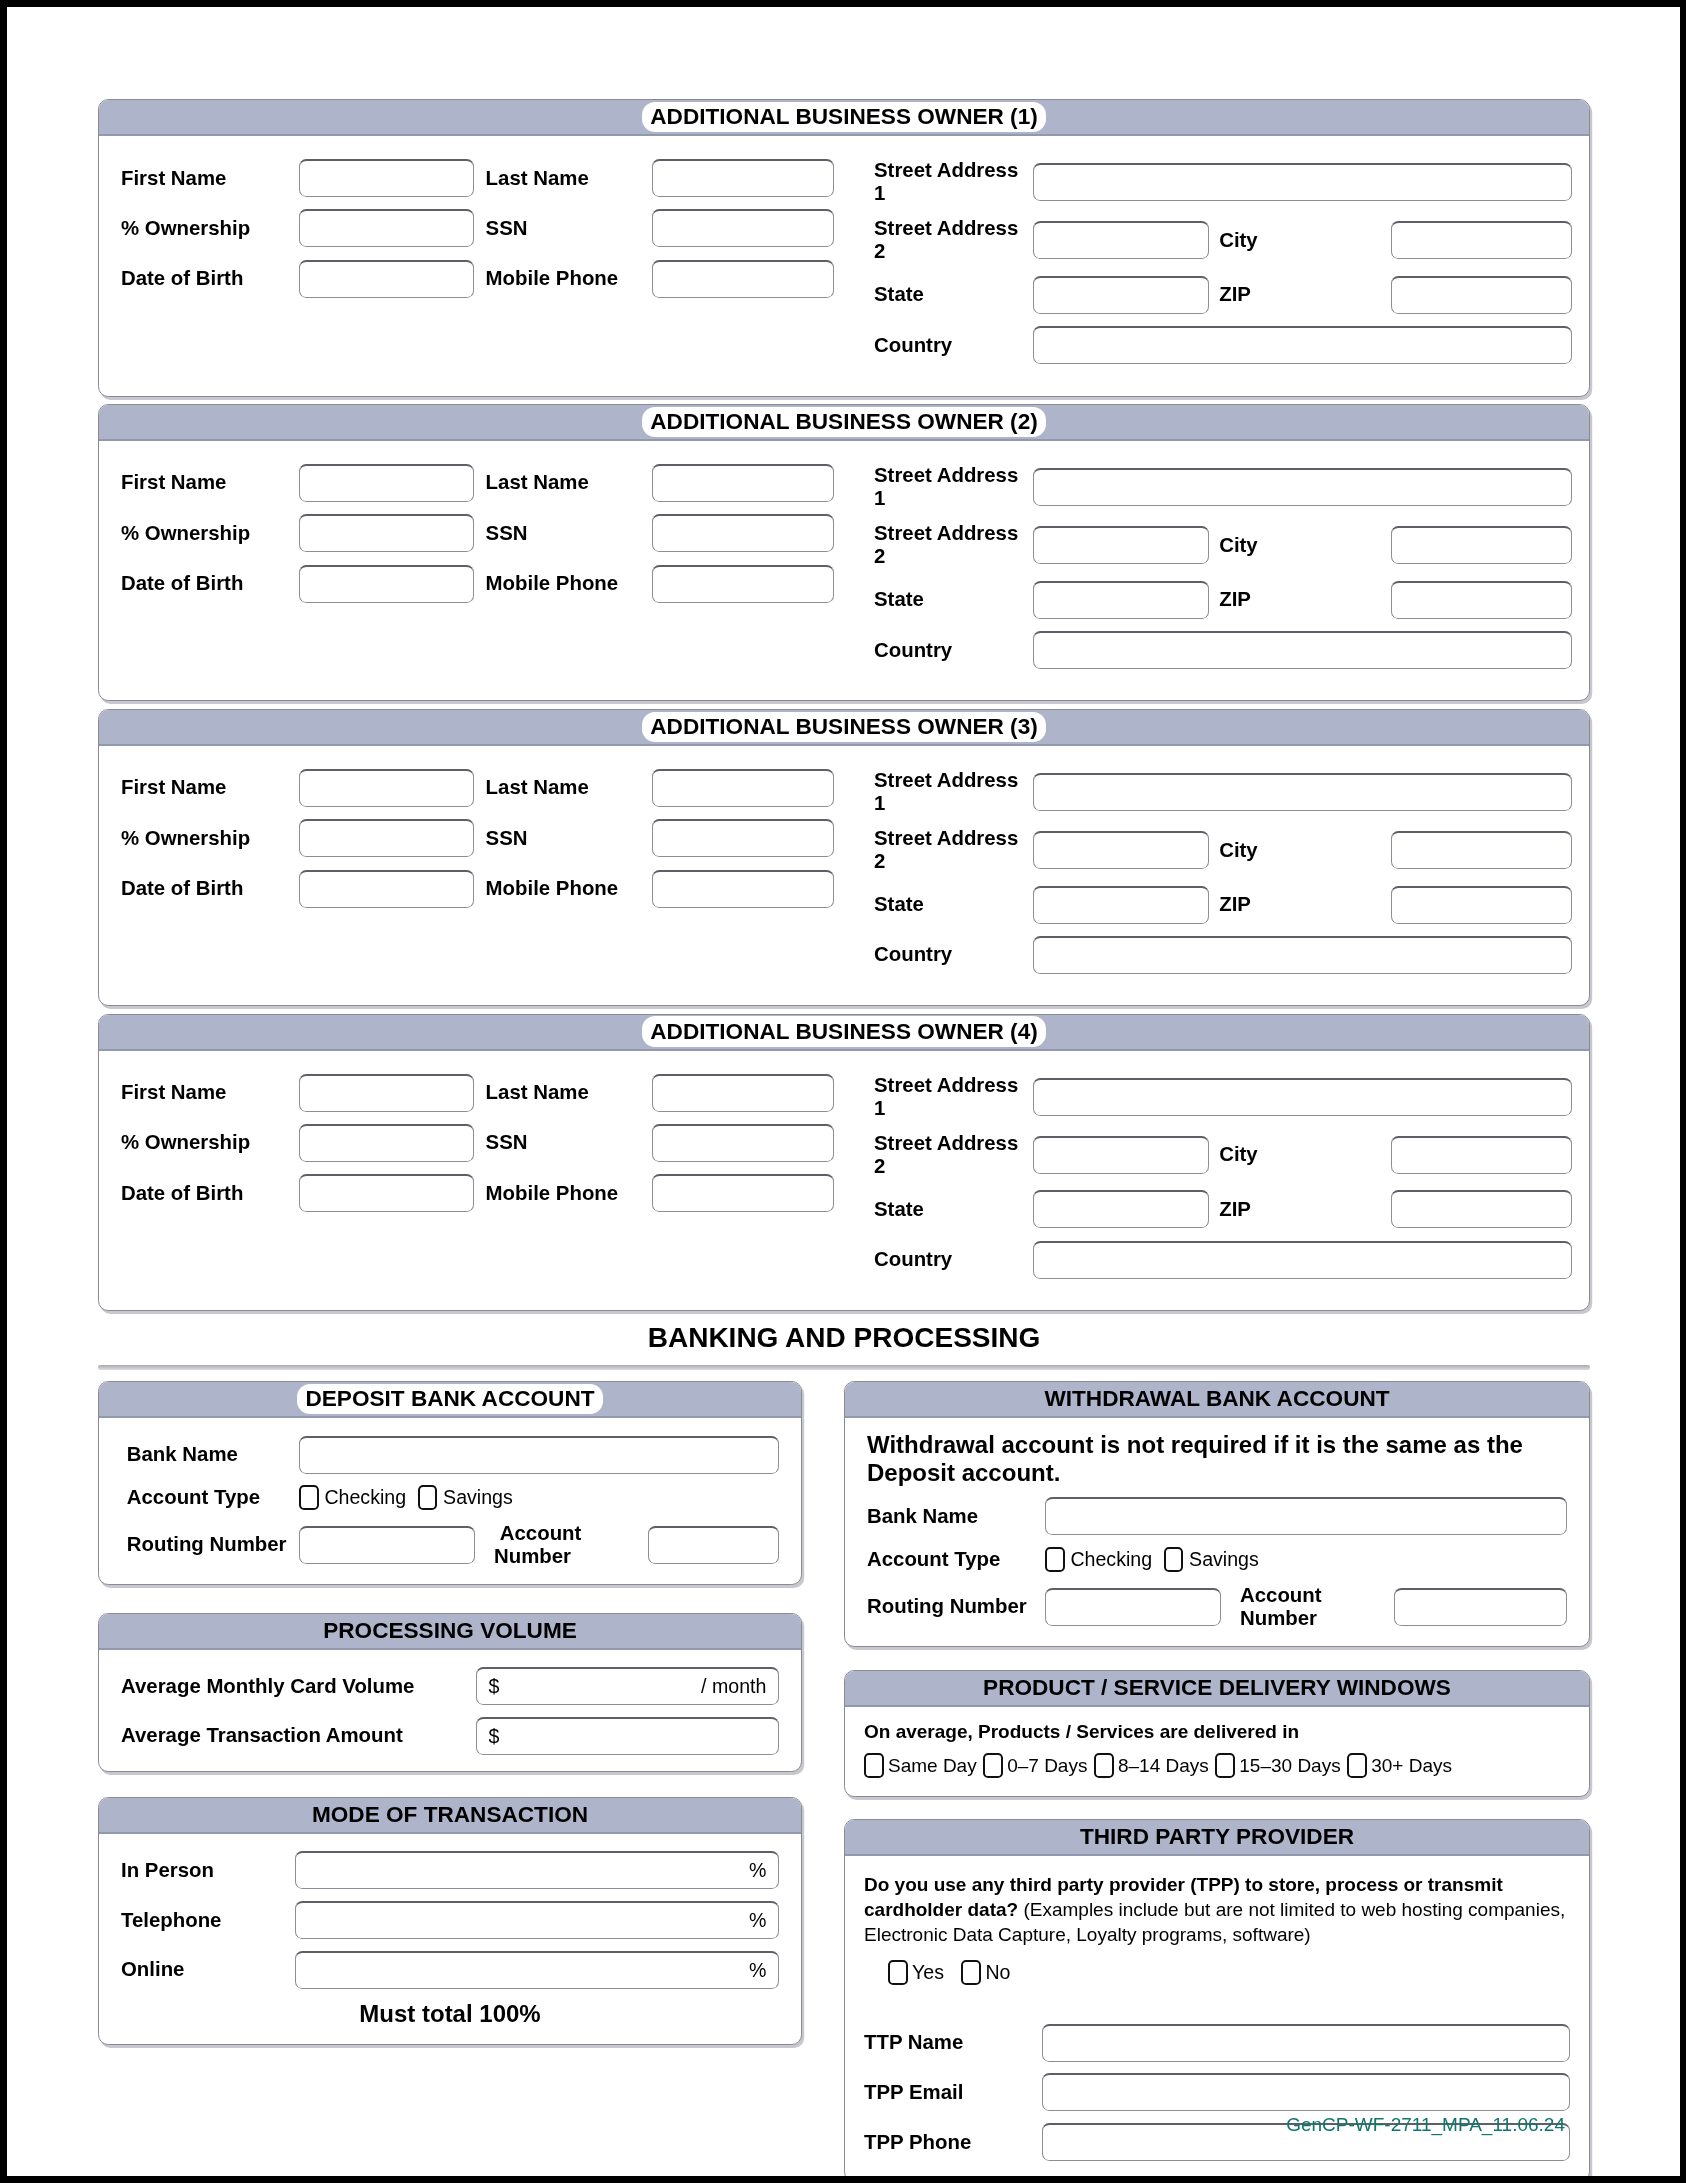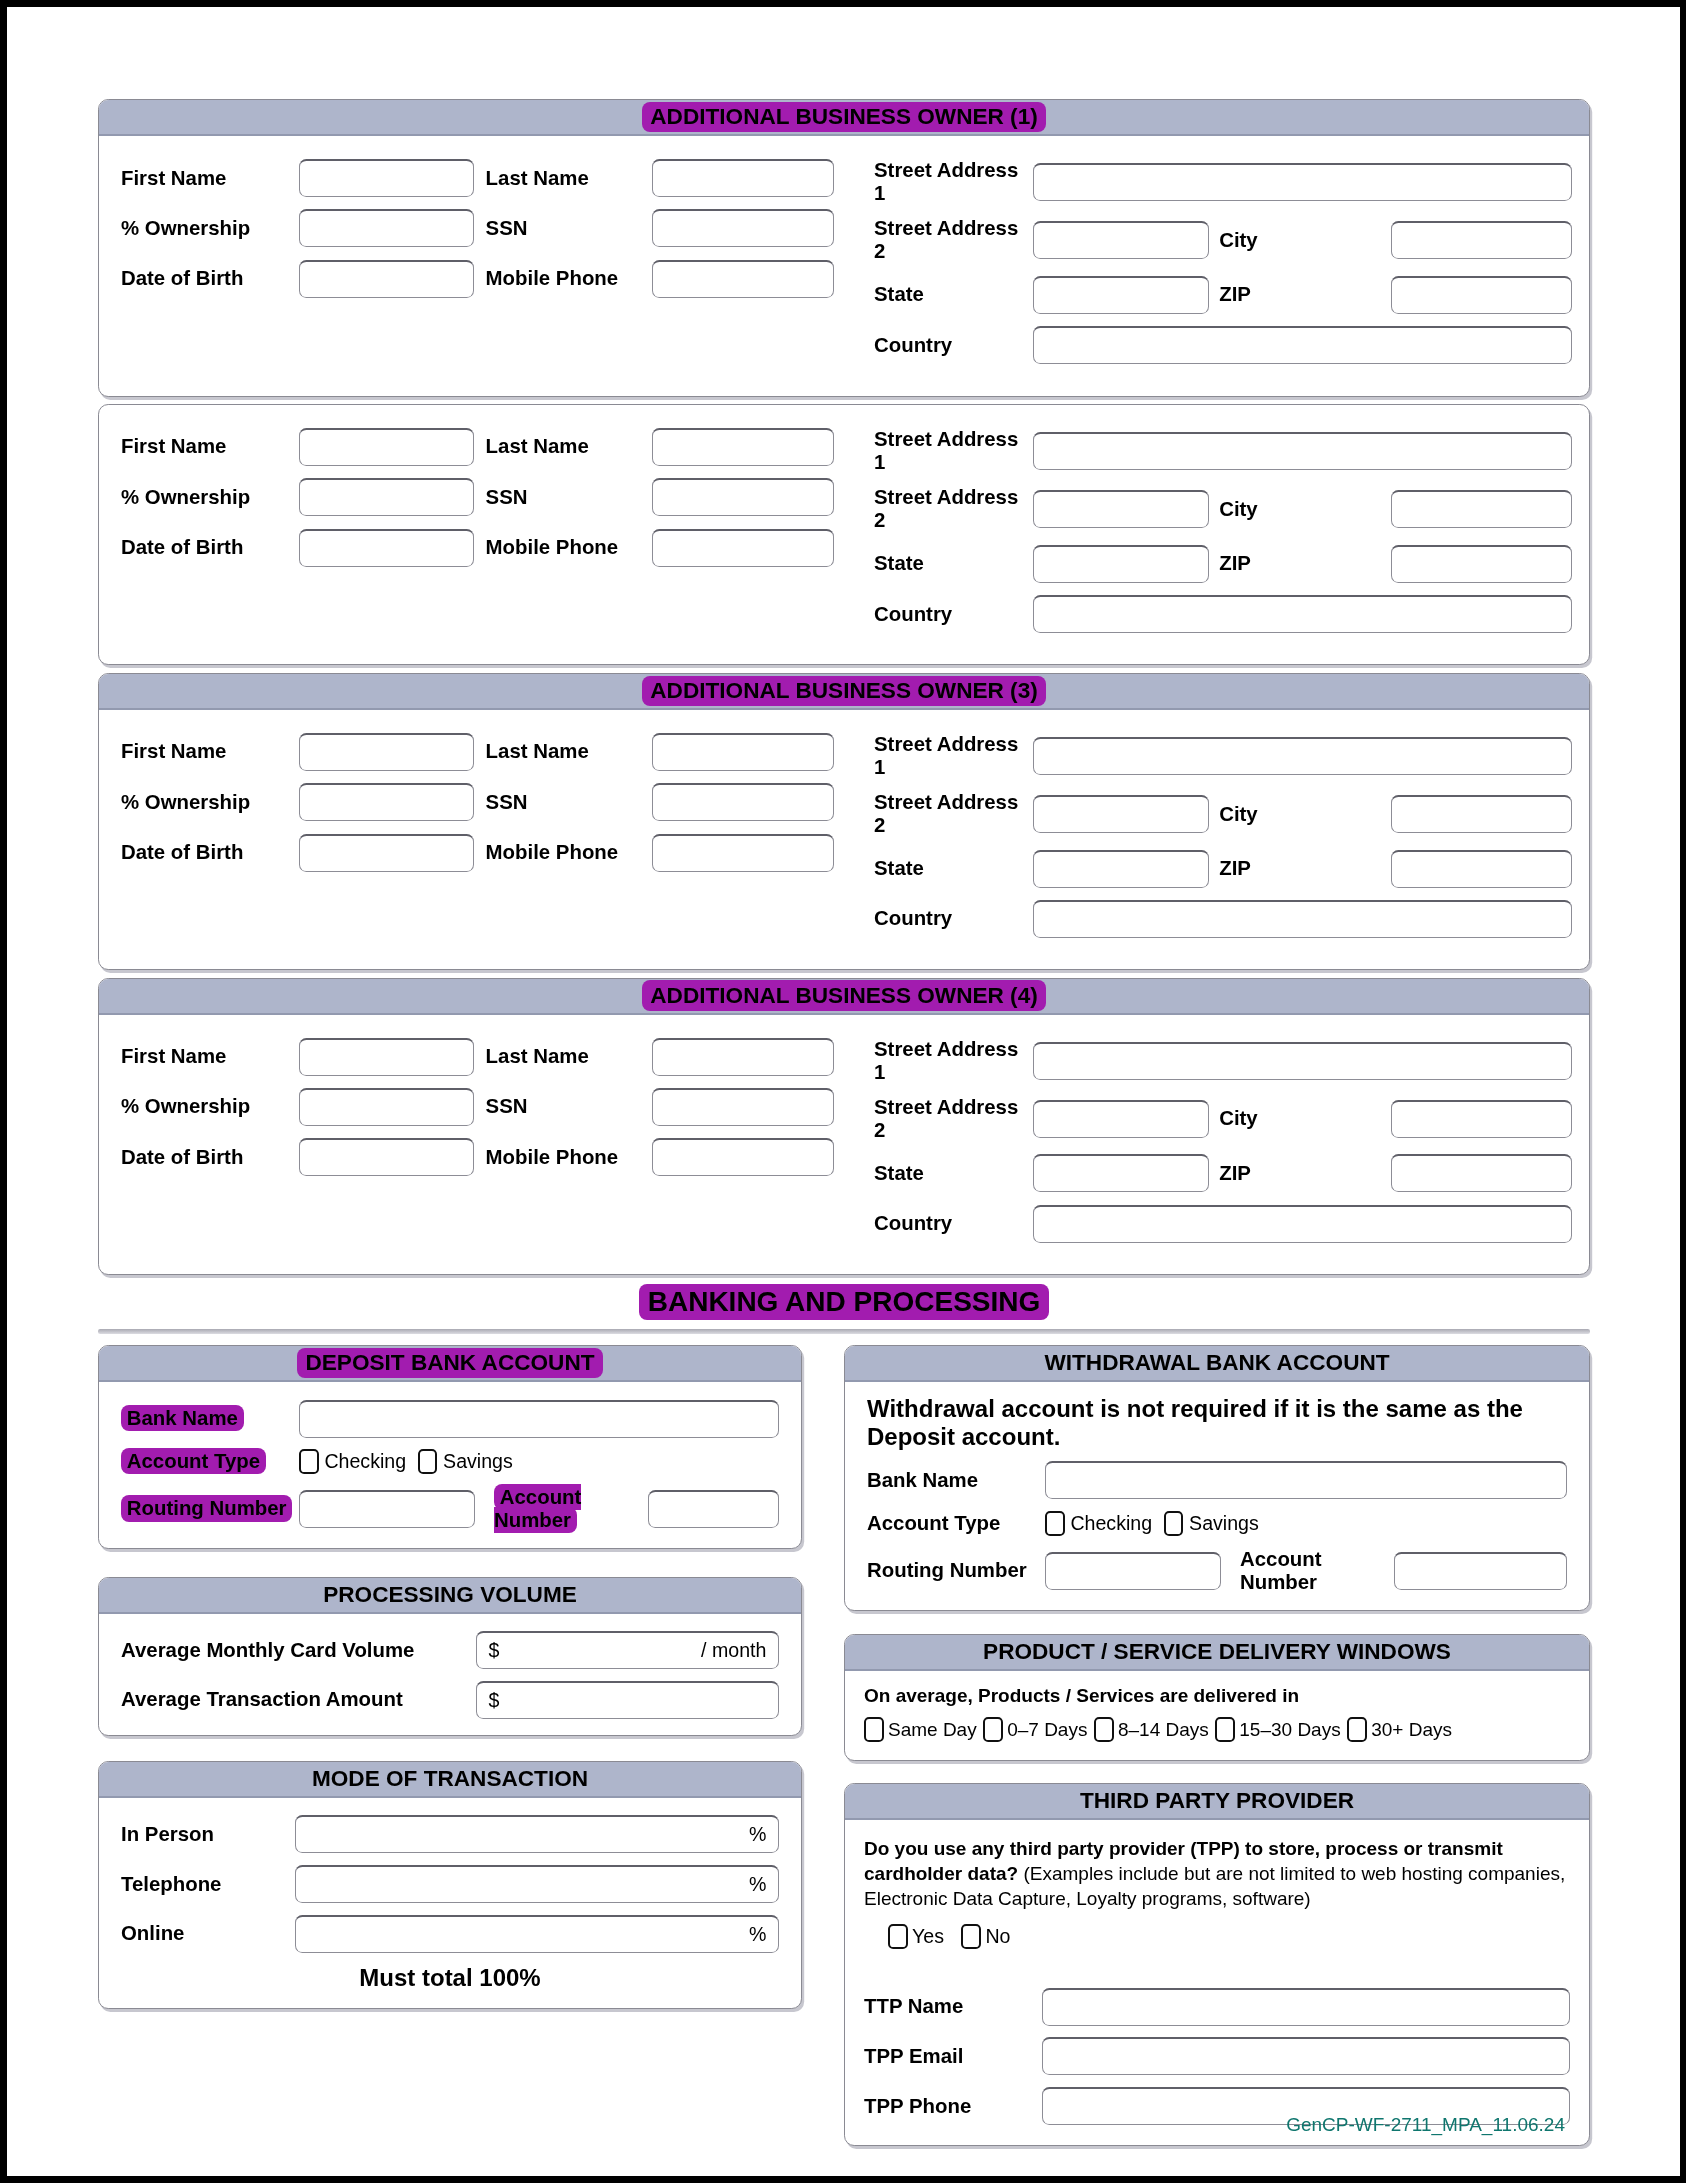--- a/index.html
+++ b/index.html
@@ -23,21 +23,21 @@
     box-shadow:2.2px 2.9px 0 #c7c7cf;
     overflow:hidden;
   }
   .panel-header {
     background:#aeb5cb;
     border-bottom:2.2px solid #9299af;
     height:36px;
     display:flex; align-items:center; justify-content:center;
     font-weight:bold; font-size:22.6px;
   }
-  .hl { background:#a21caf; padding:2.2px 8.7px; border-radius:8px; }
+  .hl { background:#ffffff; padding:2.2px 8.7px; border-radius:13px; }
 
   .lbl { font-weight:bold; font-size:20.4px; }
   .lbl .hl { padding:2.2px 5.8px; }
 
   .fieldbox {
     background:#fff;
     border:1.5px solid #8d8d96;
     border-top:2.2px solid #5f5f68;
     border-radius:7.3px;
     height:38px;
@@ -178,20 +178,23 @@
         </div>
         <div class="frow">
           <span class="lbl rl">Country</span>
           <div class="fieldbox bw"></div>
         </div>
       </div>
     </div>
   </div>
 
   <div class="panel owner-section">
+    <div class="panel-header">
+      <span class="hl">ADDITIONAL BUSINESS OWNER (2)</span>
+    </div>
     <div class="owner-body">
       <div class="owner-left">
         <div class="frow">
           <span class="lbl l1">First Name</span>
           <div class="fieldbox b1"></div>
           <span class="lbl l2">Last Name</span>
           <div class="fieldbox b2"></div>
         </div>
         <div class="frow">
           <span class="lbl l1">% Ownership</span>

